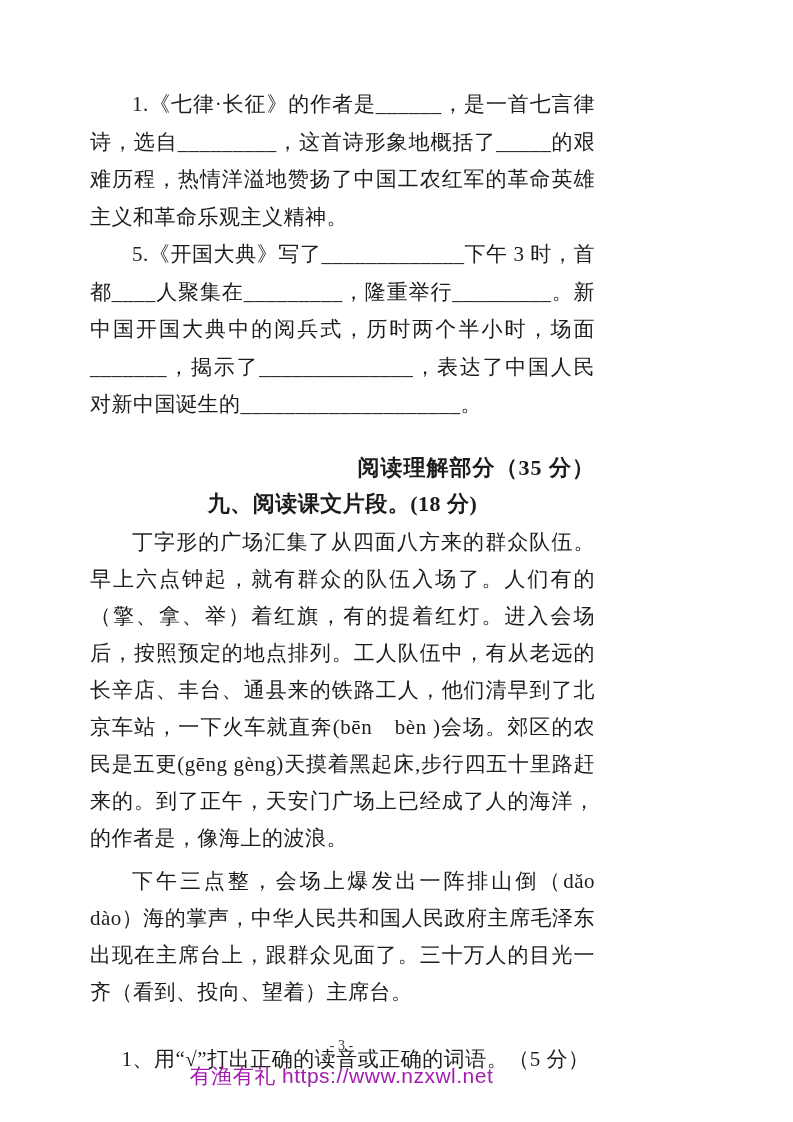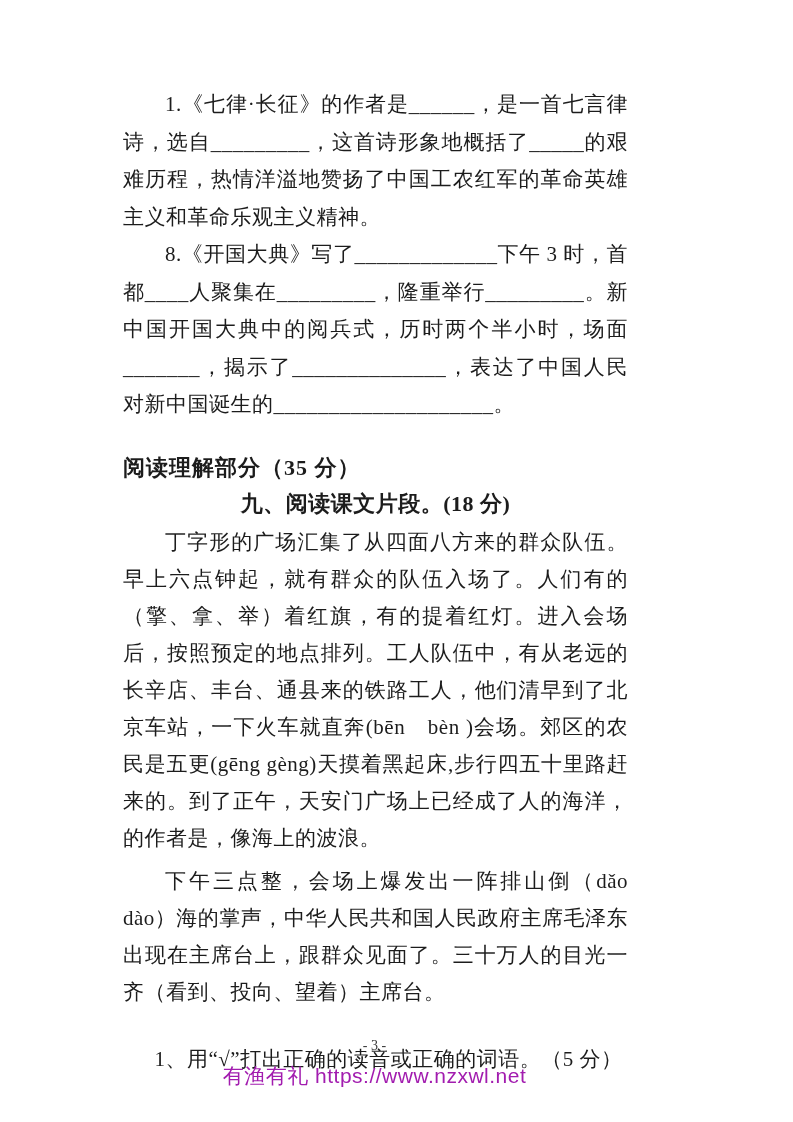--- a/index.html
+++ b/index.html
@@ -8,39 +8,38 @@
     background: #ffffff;
   }
   .page {
     position: relative;
     width: 683px;
     height: 1122px;
     background: #ffffff;
     overflow: hidden;
     font-family: "Liberation Serif", "DejaVu Serif", serif;
     color: #1c1c1c;
-    margin-left: 33px;
   }
   .content {
     padding: 86px 88px 0 90px;
   }
   .question {
     margin: 0;
     font-size: 21px;
     line-height: 37.5px;
     text-align: justify;
     text-indent: 2em;
     letter-spacing: 0.5px;
   }
   .section-title {
     margin: 26px 0 0 0;
     font-size: 22px;
     line-height: 36px;
     font-weight: 700;
-    text-align: left;
+    text-align: right;
     letter-spacing: 1px;
   }
   .subsection-heading {
     margin: 0;
     font-size: 22px;
     line-height: 36px;
     font-weight: 700;
     text-align: center;
     letter-spacing: 0.5px;
   }
@@ -85,21 +84,21 @@
 </style>
 </head>
 <body>
 
 <div class="page">
   <div class="content">
 
     <p class="question">1.《七律·长征》的作者是______，是一首七言律诗，选自_________，这首诗形象地概括了_____的艰难历程，热情洋溢地赞扬了中国工农红军的革命英雄主义和革命乐观主义精神。</p>
 
 
-    <p class="question">8.《开国大典》写了_____________下午 3 时，首都____人聚集在_________，隆重举行_________。新中国开国大典中的阅兵式，历时两个半小时，场面_______，揭示了______________，表达了中国人民对新中国诞生的____________________。</p>
+    <p class="question">5.《开国大典》写了_____________下午 3 时，首都____人聚集在_________，隆重举行_________。新中国开国大典中的阅兵式，历时两个半小时，场面_______，揭示了______________，表达了中国人民对新中国诞生的____________________。</p>
 
     <h2 class="section-title">阅读理解部分（35 分）</h2>
 
     <h3 class="subsection-heading">九、阅读课文片段。(18 分)</h3>
 
     <div class="passage">
       <p class="para-1">丁字形的广场汇集了从四面八方来的群众队伍。早上六点钟起，就有群众的队伍入场了。人们有的（擎、拿、举）着红旗，有的提着红灯。进入会场后，按照预定的地点排列。工人队伍中，有从老远的长辛店、丰台、通县来的铁路工人，他们清早到了北京车站，一下火车就直奔(bēn　bèn )会场。郊区的农民是五更(gēng gèng)天摸着黑起床,步行四五十里路赶来的。到了正午，天安门广场上已经成了人的海洋，的作者是，像海上的波浪。</p>
       <p class="para-2">下午三点整，会场上爆发出一阵排山倒（dǎo dào）海的掌声，中华人民共和国人民政府主席毛泽东出现在主席台上，跟群众见面了。三十万人的目光一齐（看到、投向、望着）主席台。</p>
     </div>
 

